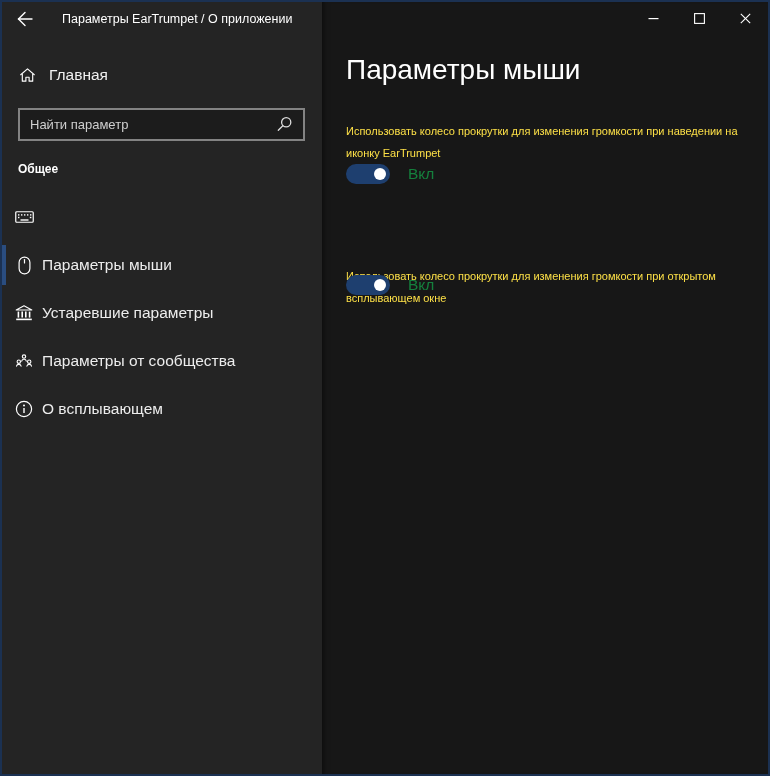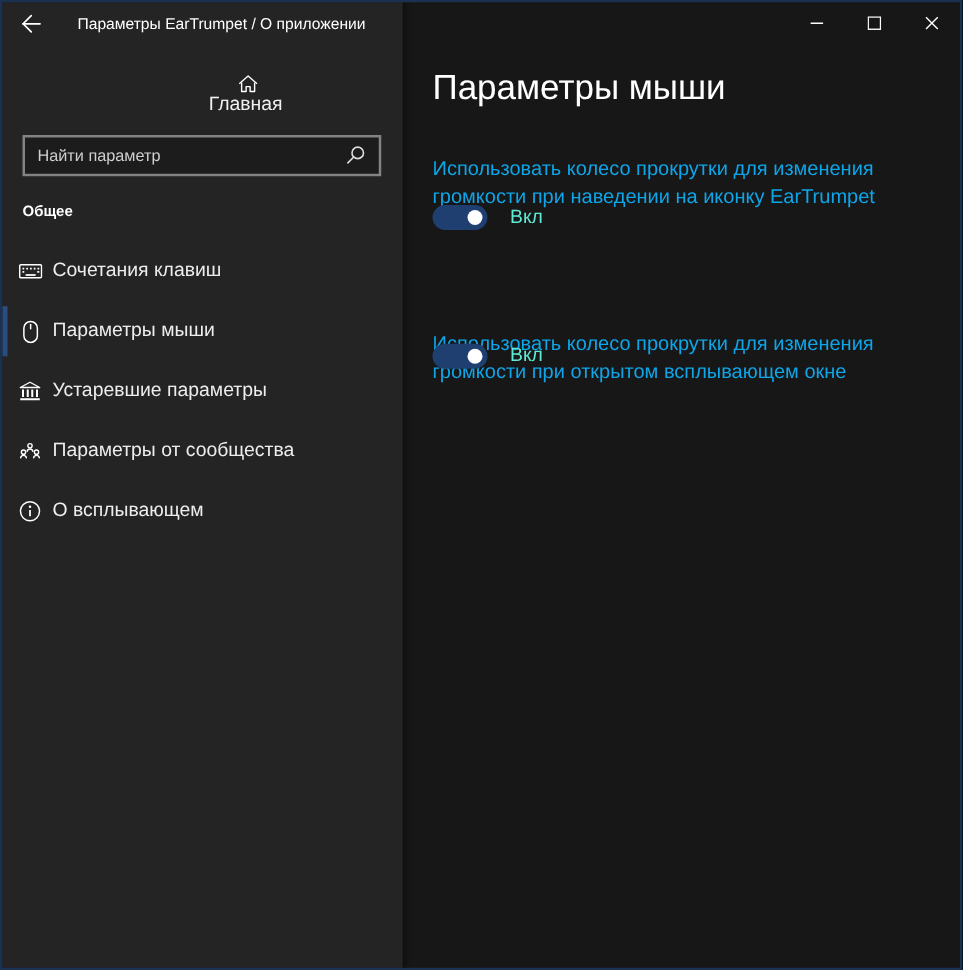--- a/index.html
+++ b/index.html
@@ -6,21 +6,21 @@
   body{width:770px;height:776px;overflow:hidden;font-family:"Liberation Sans",sans-serif;color:#fff;}
   .window{position:relative;width:770px;height:776px;box-sizing:border-box;
           border:2px solid #1b3152;background:#171717;}
   svg{display:block;}
 
   
   .sidebar{position:absolute;left:0;top:0;bottom:0;width:376px;background:#242424;}
   .back-btn{position:absolute;left:0;top:1px;width:46px;height:32px;display:flex;align-items:center;
             justify-content:center;background:transparent;border:none;padding:0;cursor:pointer;}
   .titlebar-title{position:absolute;left:60px;top:10px;font-size:12.5px;color:#fff;white-space:nowrap;}
-  .home-item{position:absolute;top:57px;left:0;width:100%;height:32px;display:flex;align-items:center;cursor:pointer;flex-direction:column;}
+  .home-item{position:absolute;top:57px;left:0;width:100%;height:32px;display:flex;align-items:center;cursor:pointer;}
   .home-item .h-icon{margin-left:17px;}
   .home-item .h-label{margin-left:13px;font-size:15.5px;color:#f0f0f0;}
   .search-box{position:absolute;top:106px;left:16px;width:287px;height:33px;box-sizing:border-box;
               border:2px solid #838383;background:#1c1c1c;display:flex;align-items:center;}
   .search-box input{flex:1;min-width:0;background:transparent;border:none;outline:none;color:#e8e8e8;
                     font-size:13px;font-family:"Liberation Sans",sans-serif;padding:0 0 0 10px;}
   .search-box input::placeholder{color:#cfcfcf;opacity:1;}
   .search-icn{margin:0 10px 0 4px;flex:0 0 auto;}
   .section-header{position:absolute;top:160px;left:16px;font-size:12px;font-weight:bold;color:#fff;}
   .menu{position:absolute;top:191px;left:0;width:100%;}
@@ -29,30 +29,30 @@
   .menu-item .m-label{margin-left:7px;font-size:15.5px;color:#ededed;white-space:nowrap;}
   .accent-bar{position:absolute;left:0;top:4px;bottom:4px;width:4px;background:#2a4d80;}
 
   
   .content{position:absolute;left:320px;top:0;right:0;bottom:0;background:#171717;
            box-shadow:inset 7px 0 7px -7px rgba(0,0,0,.75);}
   .win-controls{position:absolute;top:0;right:0;display:flex;}
   .win-btn{width:46px;height:32px;display:flex;align-items:center;justify-content:center;
            background:transparent;border:none;padding:0;cursor:pointer;}
   .page-title{position:absolute;top:52px;left:24px;margin:0;font-size:28px;font-weight:300;color:#fff;}
-  .setting-desc{position:absolute;left:24px;width:414px;font-size:16px;line-height:22px;color:#0ea5e9;}
+  .setting-desc{position:absolute;left:24px;width:414px;font-size:11px;line-height:22px;color:#fde047;}
   .desc-0{top:107px;}
   .desc-1{top:219px;margin-top:44px;}
   .toggle-row{position:absolute;left:24px;display:flex;align-items:center;}
   .row-0{top:162px;}
   .row-1{top:273px;}
   .toggle{position:relative;width:44px;height:20px;border-radius:10px;background:#1e3f6f;
           border:none;padding:0;cursor:pointer;flex:0 0 auto;}
   .toggle .knob{position:absolute;right:4px;top:4px;width:12px;height:12px;border-radius:50%;background:#fff;}
-  .toggle-label{margin-left:18px;font-size:15.5px;color:#5eead4;}
+  .toggle-label{margin-left:18px;font-size:15.5px;color:#15803d;}
 </style>
 </head>
 <body>
 
 <div class="window">
 
   <div class="sidebar">
 
     <button class="back-btn">
       <span>
@@ -99,21 +99,20 @@
                 <rect x="6" y="4.2" width="1.4" height="1.4"></rect>
               <rect x="9" y="4.2" width="1.4" height="1.4"></rect>
                 <rect x="12" y="4.2" width="1.4" height="1.4"></rect>
               <rect x="15" y="4.2" width="1.4" height="1.4"></rect>
               <rect x="3" y="6.8" width="1.4" height="1.4"></rect>
                 <rect x="14.8" y="6.8" width="1.6" height="1.4"></rect>
               <rect x="5.5" y="9.3" width="8" height="1.4"></rect>
             </g>
           </svg>
         </span>
-        <span class="m-label">Сочетания клавиш</span>
       </div>
 
       <div class="menu-item">
         <span class="accent-bar"></span>
         <span class="m-icon">
           <svg width="13" height="19" viewBox="0 0 13 19" fill="none" stroke="#ffffff" stroke-width="1.2" stroke-linecap="round">
             <rect x="1.1" y="1.1" width="10.8" height="16.8" rx="5.4"></rect>
             <line x1="6.5" y1="3.6" x2="6.5" y2="7"></line>
           </svg>
         </span>

